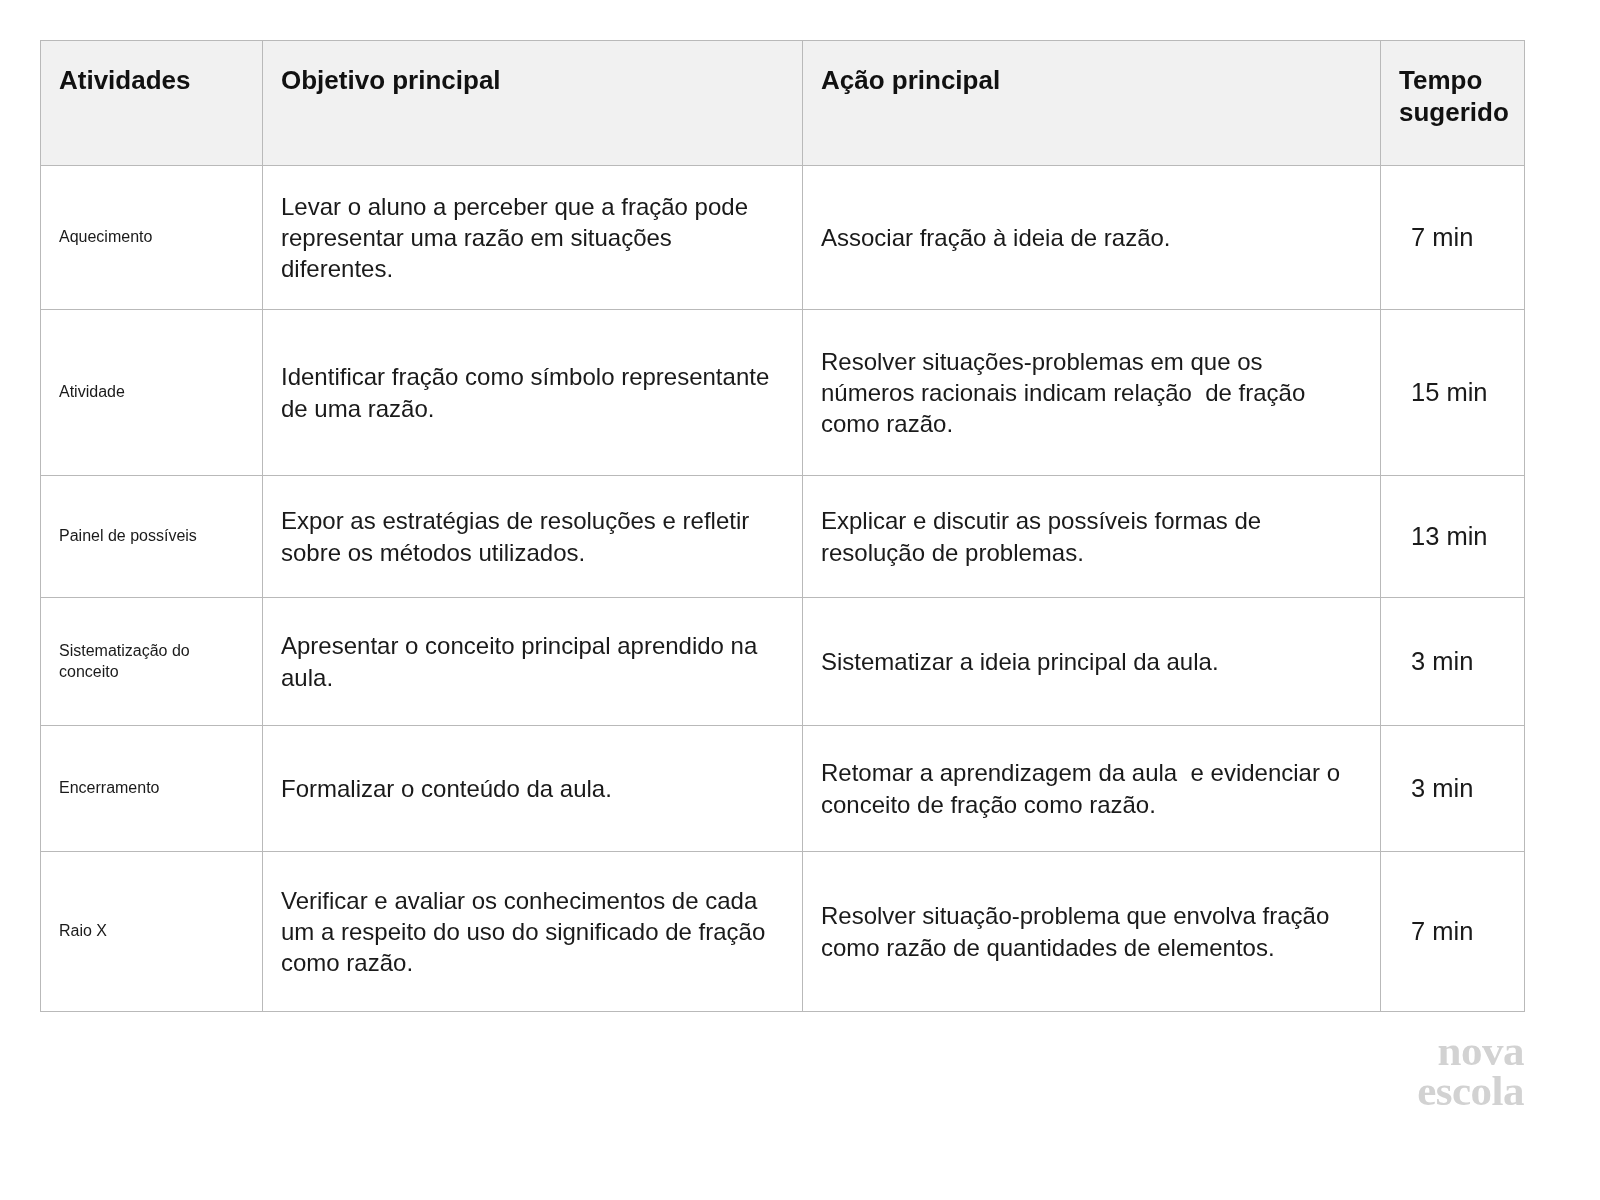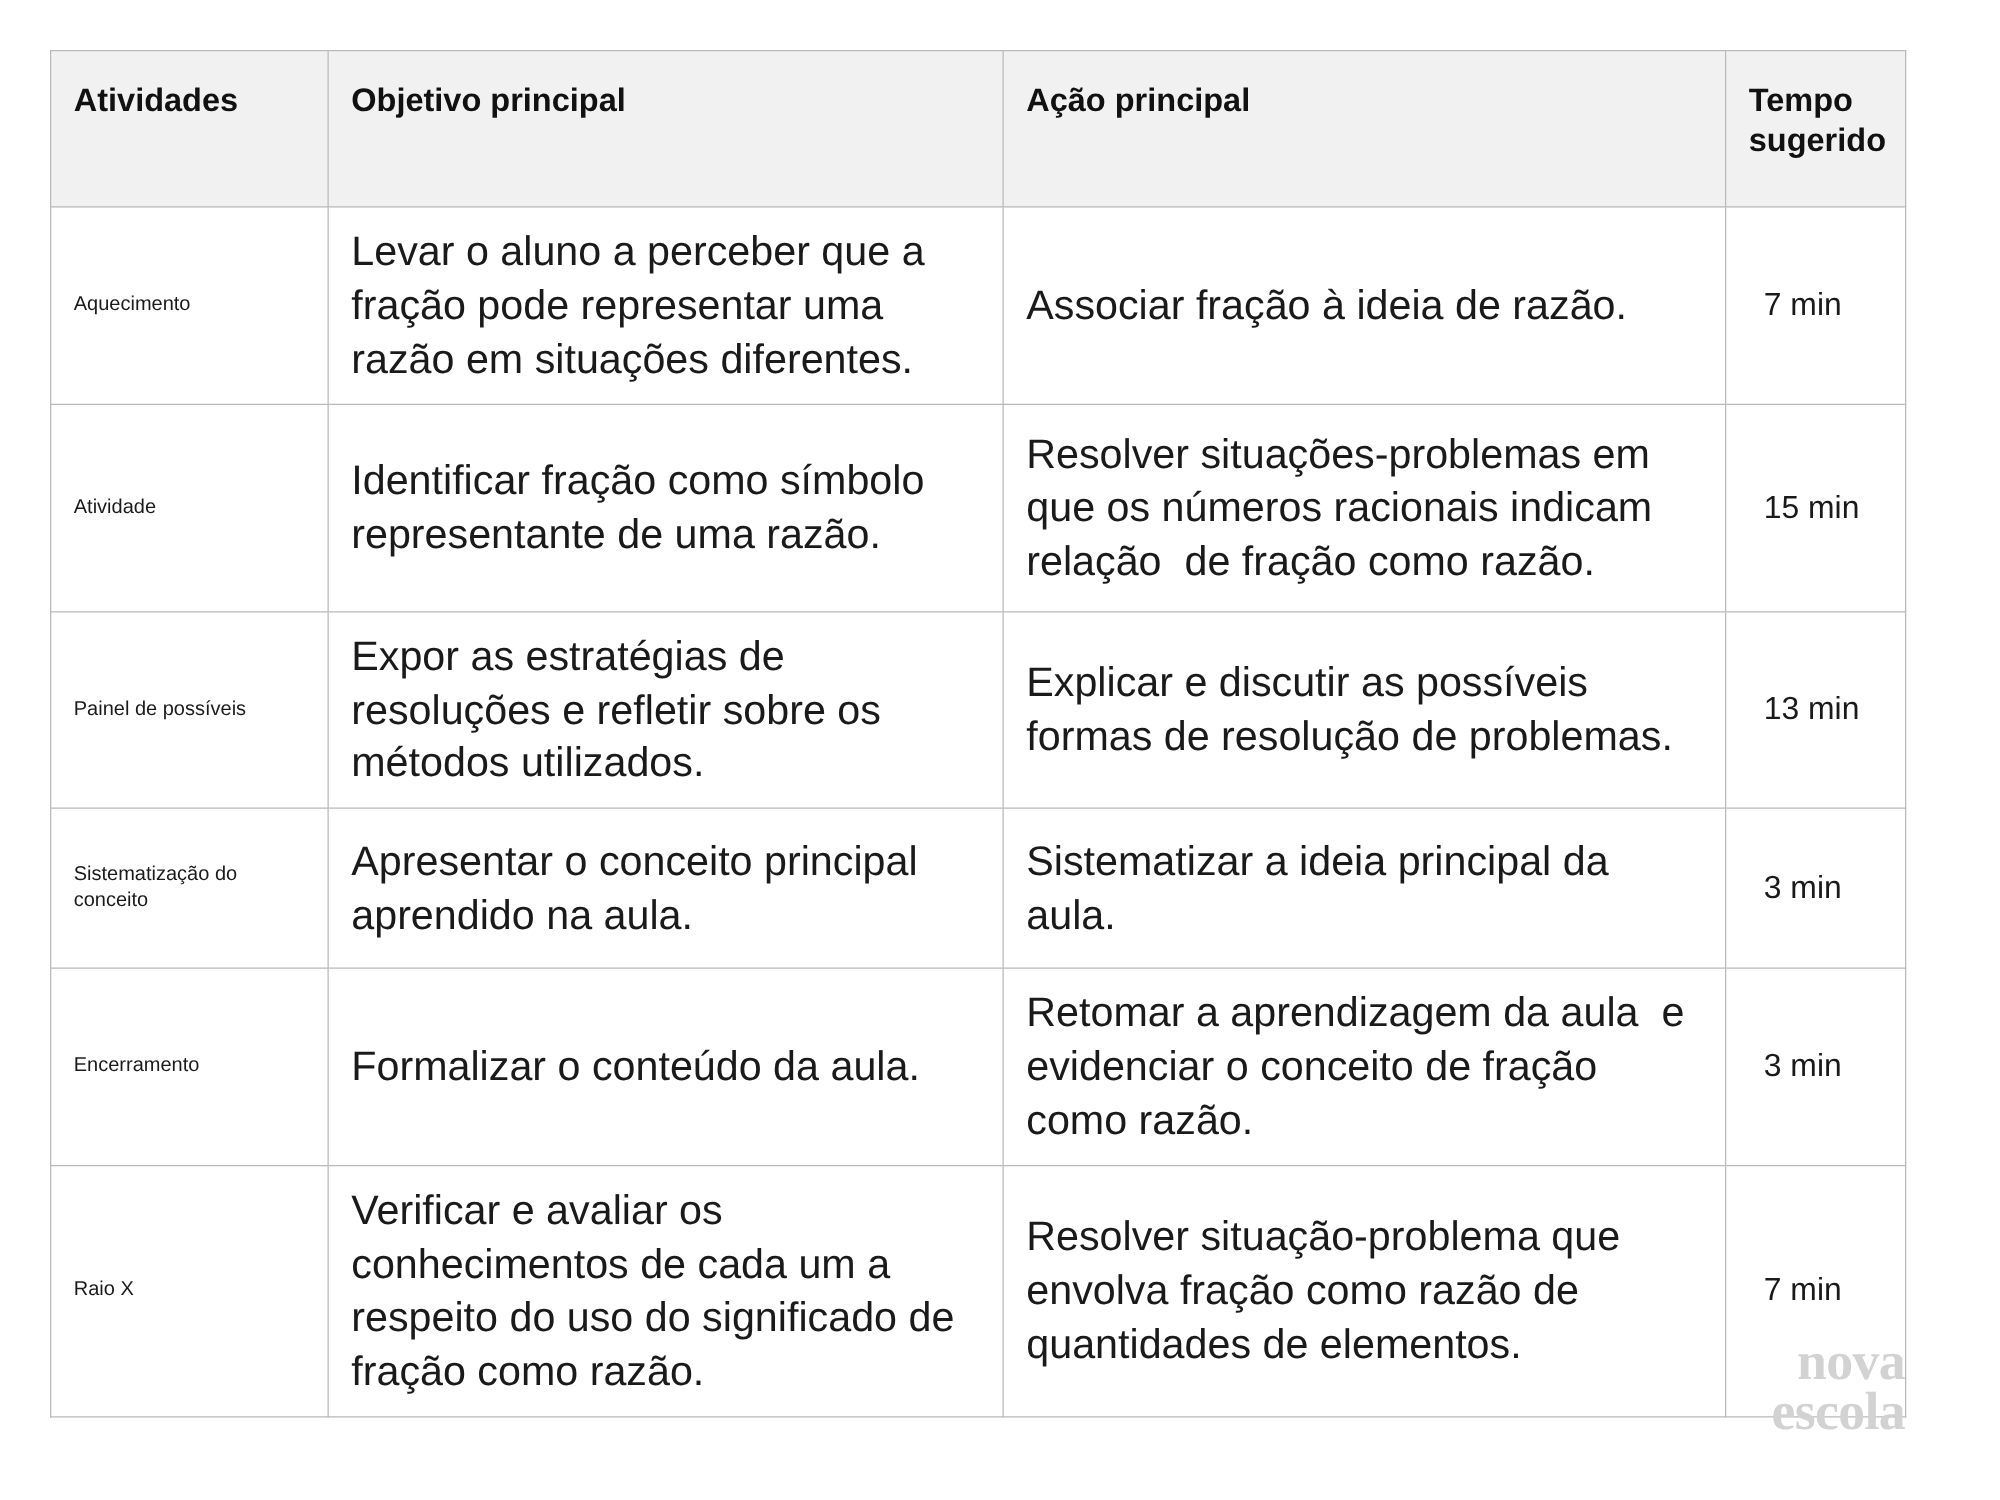--- a/index.html
+++ b/index.html
@@ -56,21 +56,21 @@
     color: #111111;
     padding: 24px 18px 24px 18px;
     height: 76px;
   }
 
   table.plan thead tr {
     height: 124px;
   }
 
   table.plan tbody td {
-    font-size: 33px;
+    font-size: 24px;
     line-height: 1.30;
     color: #1a1a1a;
     font-weight: normal;
     padding: 14px 18px 14px 18px;
     white-space: pre-wrap;
   }
 
   table.plan tbody td.col-atividade {
     font-size: 16px;
   }
@@ -94,21 +94,20 @@
     top: 1031px;
     width: 300px;
     text-align: right;
     font-family: "Liberation Serif", serif;
     font-weight: bold;
     font-size: 43px;
     line-height: 0.94;
     color: #d2d2d2;
     letter-spacing: -0.5px;
     user-select: none;
-    margin-top: 39px;
   }
   .logo .logo-line { display: block; }
 </style>
 </head>
 <body>
 
 <div class="page">
 
   <div class="table-wrap">
     <table class="plan">

